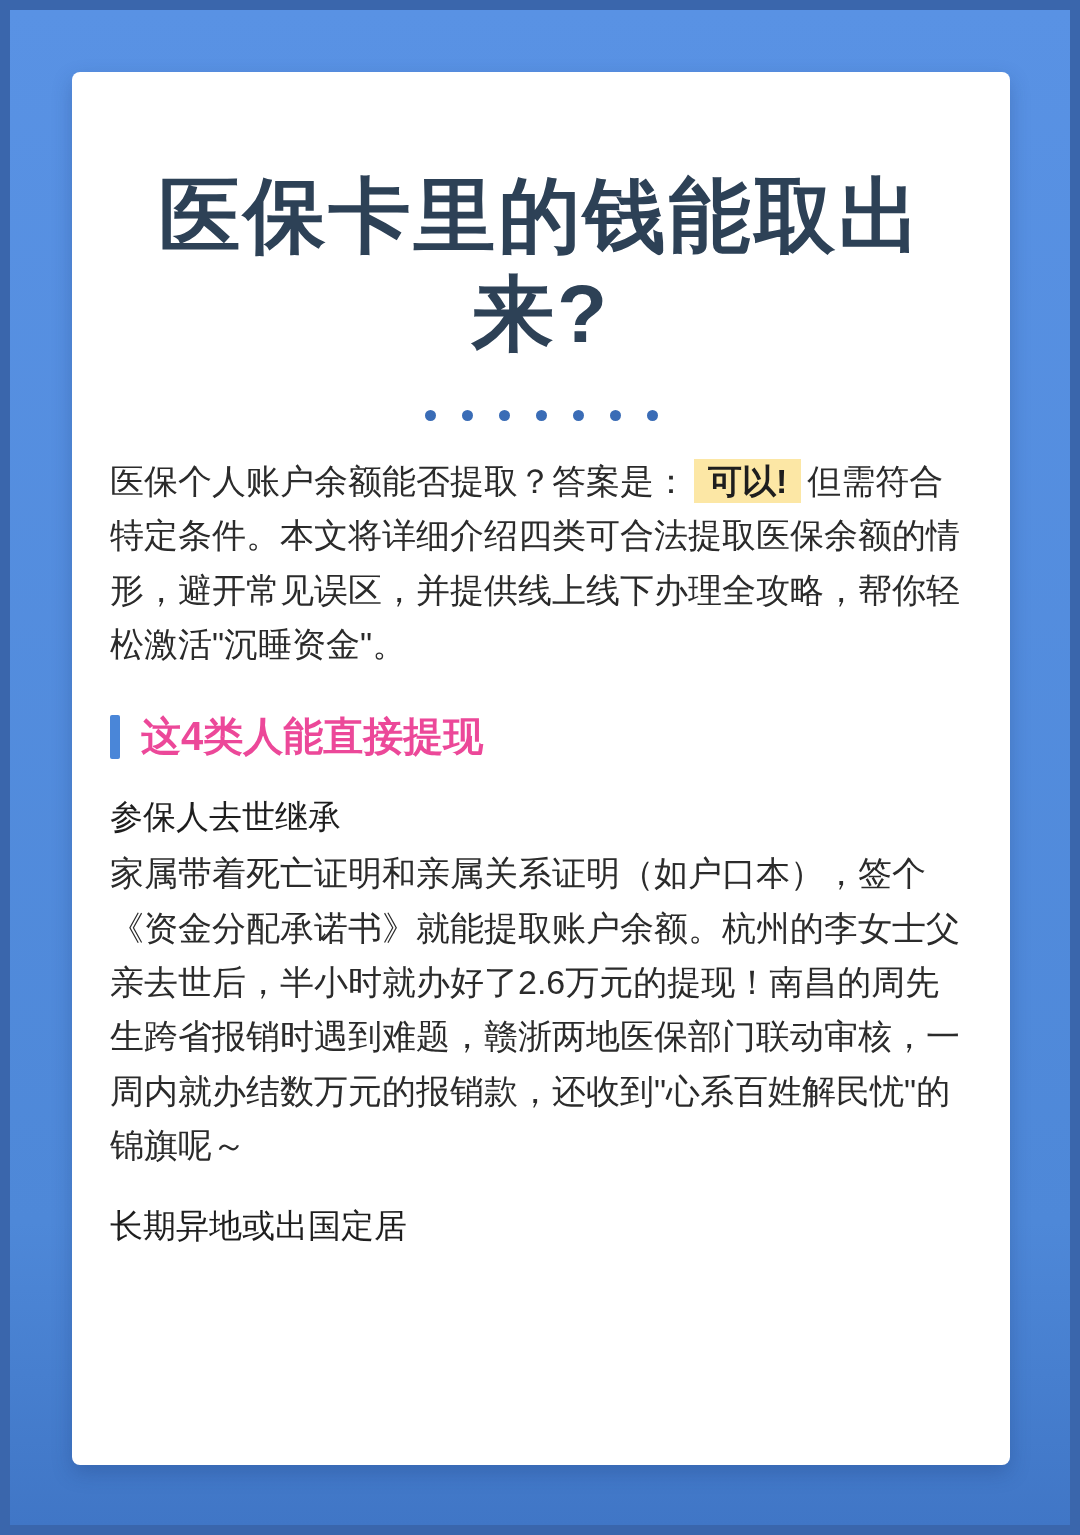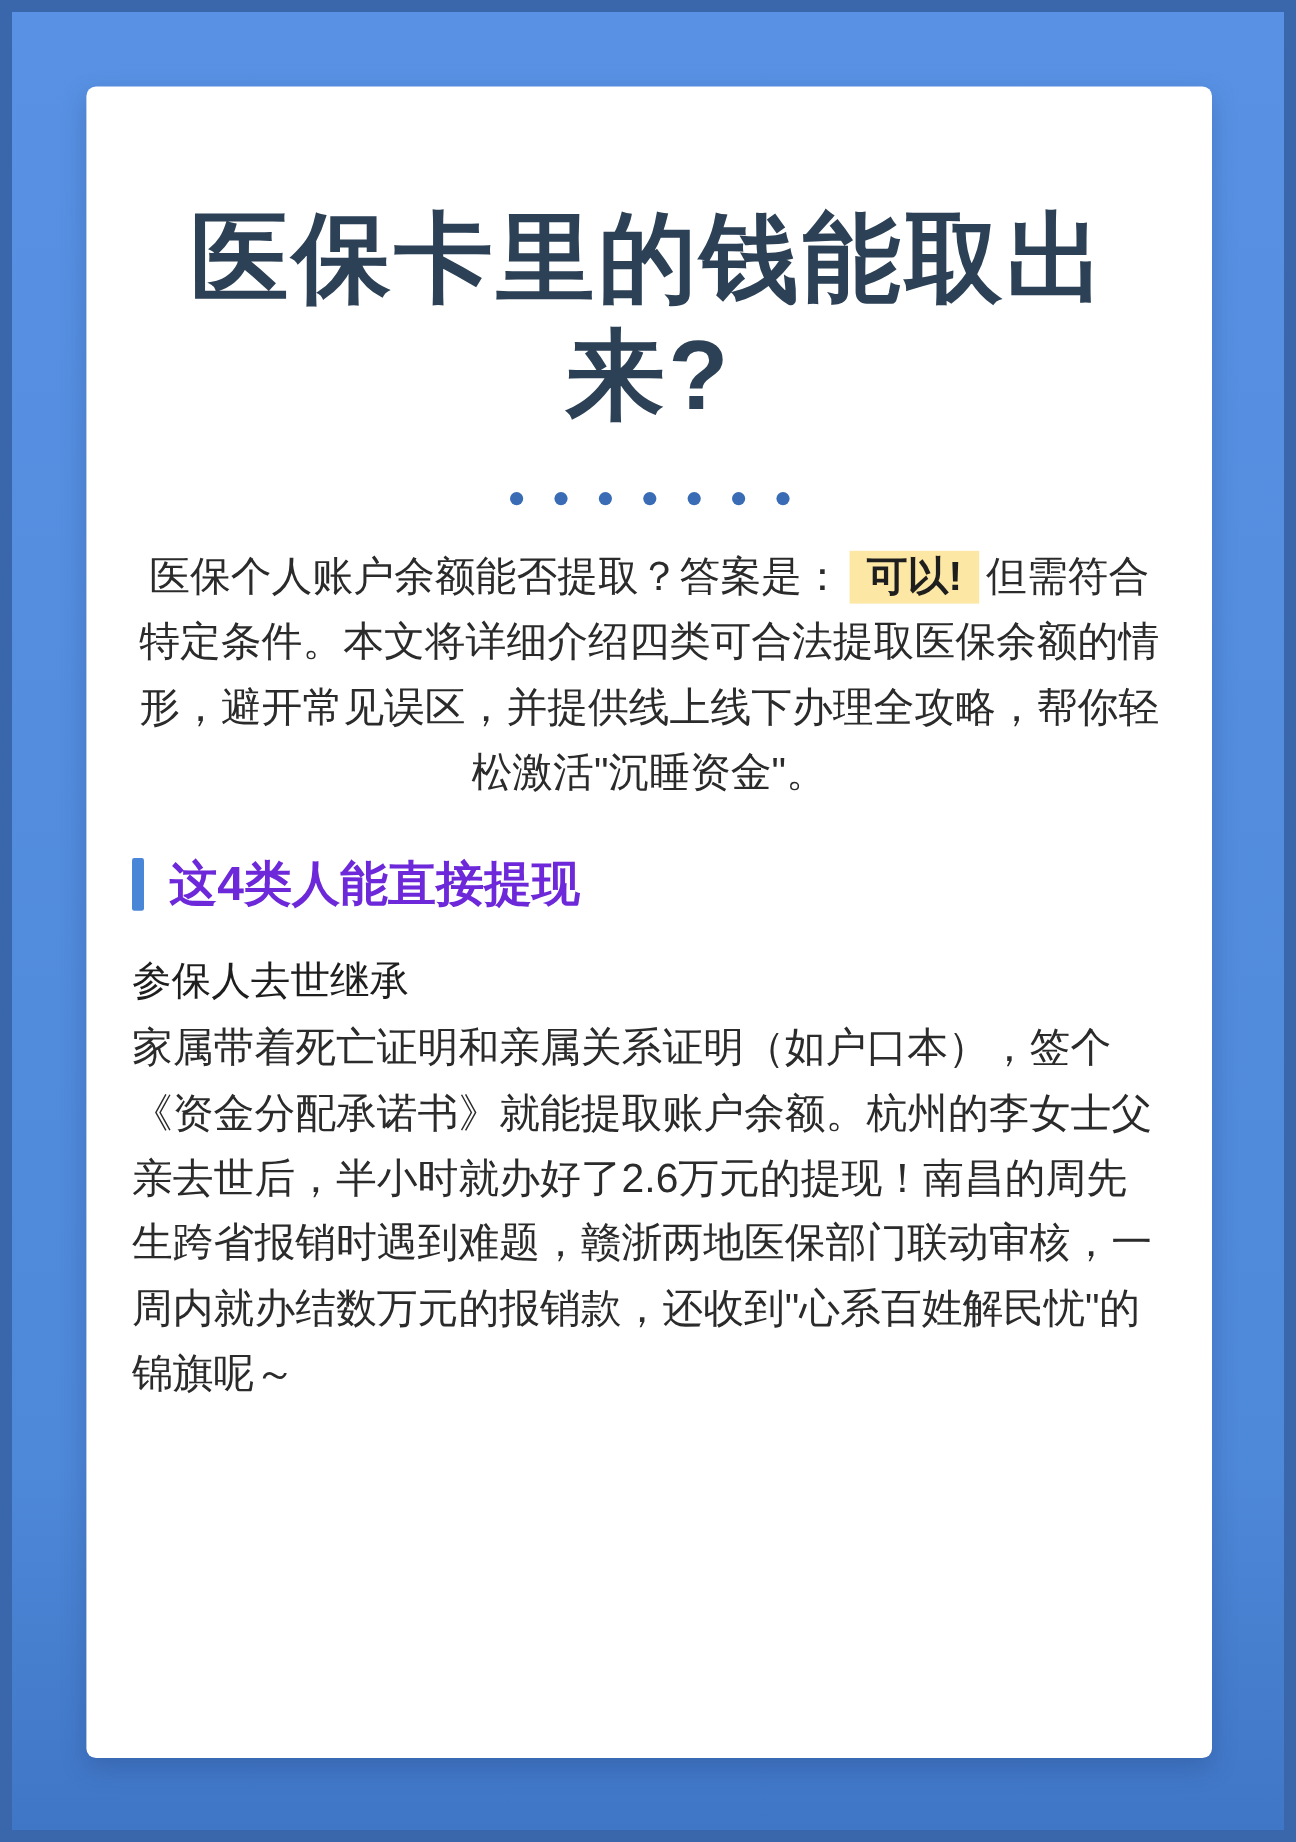--- a/index.html
+++ b/index.html
@@ -46,36 +46,35 @@
     width: 11px; height: 11px;
     border-radius: 50%;
     background: #3A6CB6;
     display: inline-block;
   }
   p.intro {
     margin: 32px 0 0 0;
     font-size: 34px;
     line-height: 1.6;
     color: #2B2B2B;
-    text-align: center;
   }
   .hl {
     background: #FCE7A5;
     font-weight: 700;
     color: #1E1E1E;
     padding: 3px 14px;
     margin: 0 6px;
   }
   .section-heading {
     margin: 38px 0 0 0;
     display: flex;
     align-items: center;
     font-size: 40px;
     font-weight: 800;
-    color: #6d28d9;
+    color: #ec4899;
   }
   .heading-bar {
     width: 10px;
     height: 44px;
     background: #4A86D8;
     border-radius: 2px;
     margin-right: 21px;
     flex: 0 0 auto;
   }
   h3.sub-title {
@@ -113,15 +112,16 @@
     <p class="intro"><span>医保个人账户余额能否提取？答案是：</span><span class="hl">可以!</span><span>但需符合特定条件。本文将详细介绍四类可合法提取医保余额的情形，避开常见误区，并提供线上线下办理全攻略，帮你轻松激活"沉睡资金"。</span></p>
 
     <div class="section-heading">
       <span class="heading-bar"></span>
       <span>这4类人能直接提现</span>
     </div>
 
     <h3 class="sub-title">参保人去世继承</h3>
     <p class="sub-body">家属带着死亡证明和亲属关系证明（如户口本），签个《资金分配承诺书》就能提取账户余额。杭州的李女士父亲去世后，半小时就办好了2.6万元的提现！南昌的周先生跨省报销时遇到难题，赣浙两地医保部门联动审核，一周内就办结数万元的报销款，还收到"心系百姓解民忧"的锦旗呢～</p>
 
+    <h3 class="sub-title">长期异地或出国定居</h3>
 
   </div>
 </div>
 
 </body></html>

